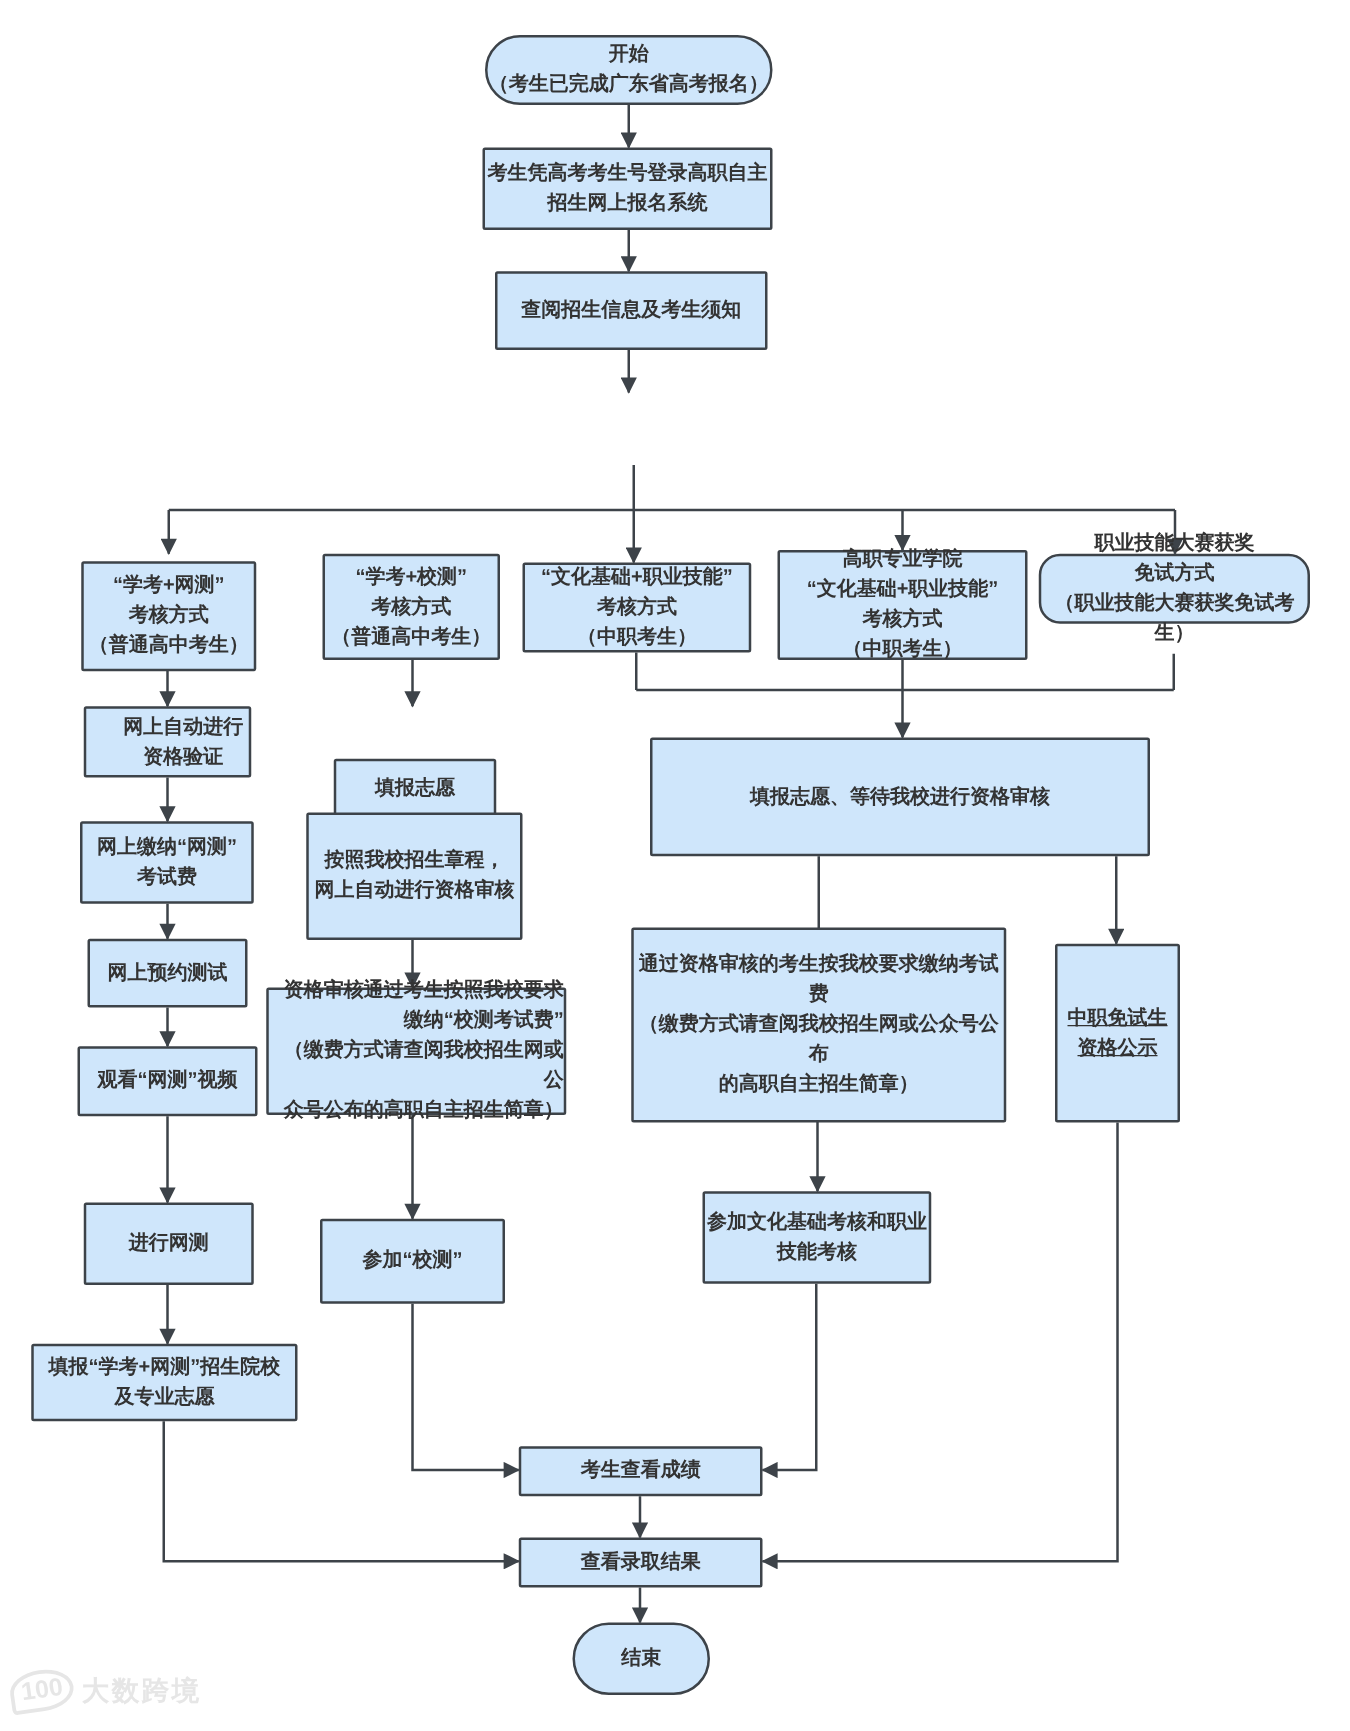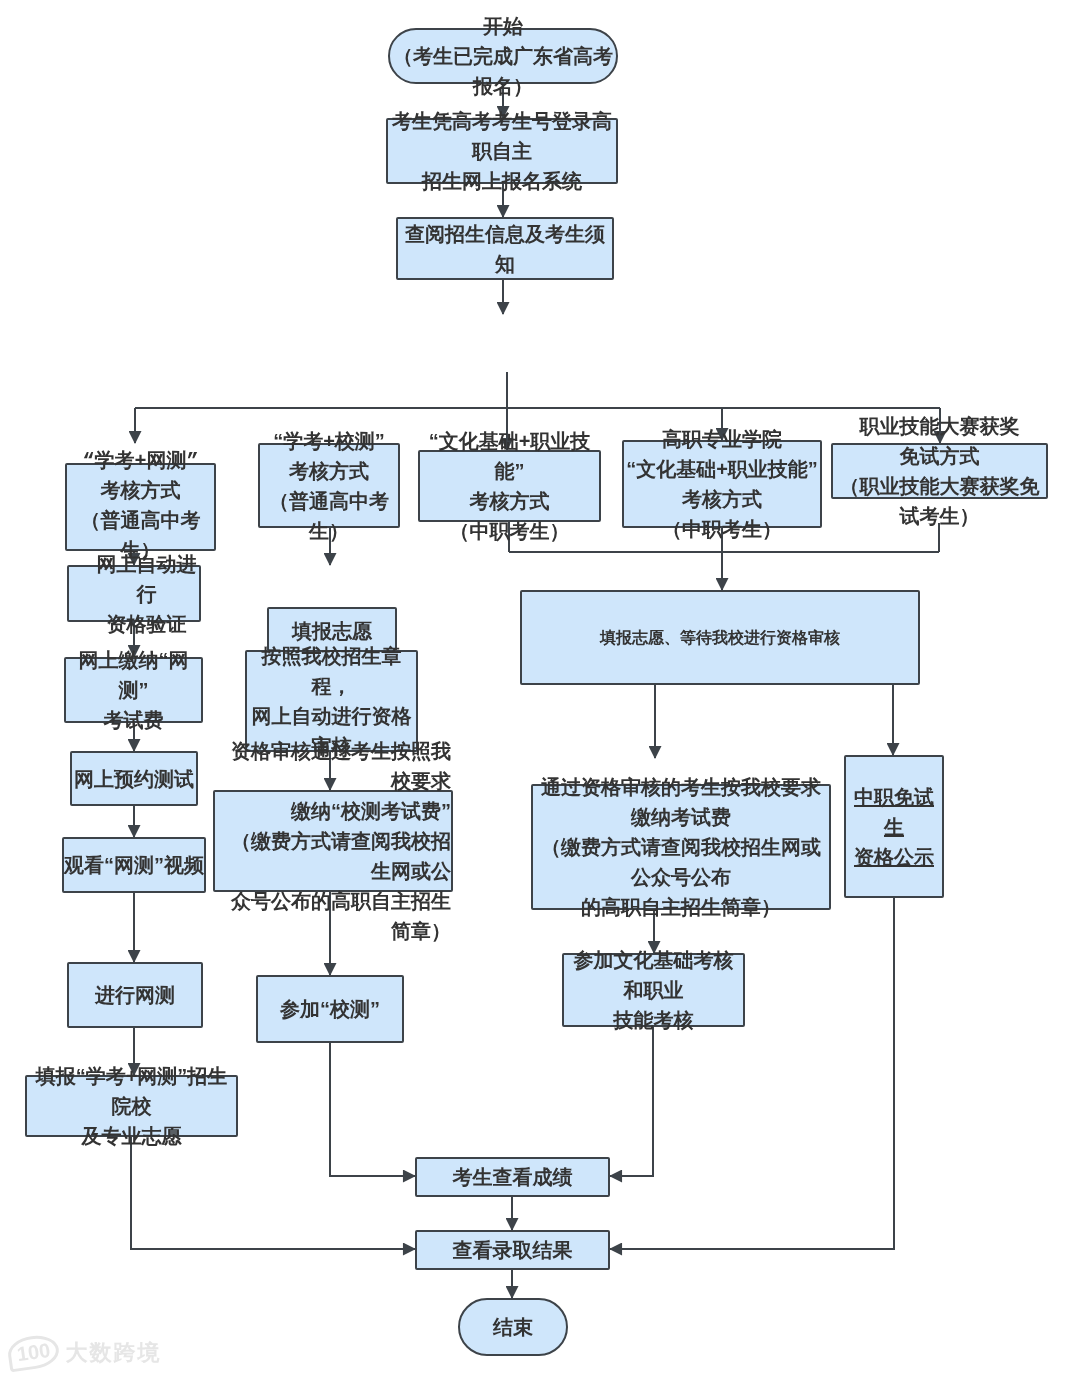--- a/index.html
+++ b/index.html
@@ -12,21 +12,21 @@
   }
   svg.wires{position:absolute;left:0;top:0;width:1080px;height:1385px;pointer-events:none;}
   .edge{stroke:#3d4349;stroke-width:2;fill:none;}
   .node{
     position:absolute;
     box-sizing:border-box;
     background:#cfe6fb;
     border:2px solid #3d4349;
     color:#333333;
     font-weight:bold;
-    font-size:20px;
+    font-size:16px;
     line-height:1.5;
     display:flex;
     align-items:center;
     justify-content:center;
     text-align:center;
     white-space:pre-line;
     border-radius:2px;
   }
   .stadium{border-radius:30px;}
   .watermark{
@@ -98,38 +98,38 @@
 
   <div class="node stadium" style="left:388px;top:28px;width:230px;height:56px;">开始
 （考生已完成广东省高考报名）</div>
 
   <div class="node" style="left:386px;top:118px;width:232px;height:66px;">考生凭高考考生号登录高职自主
 招生网上报名系统</div>
 
   <div class="node" style="left:396px;top:217px;width:218px;height:63px;">查阅招生信息及考生须知</div>
 
 
-  <div class="node" style="left:65px;top:463px;width:151px;height:88px;font-family:Liberation Mono, monospace;">“学考+网测”
+  <div class="node" style="left:65px;top:449px;width:140px;height:88px;">“学考+网测”
 考核方式
 （普通高中考生）</div>
 
   <div class="node" style="left:258px;top:443px;width:142px;height:85px;">“学考+校测”
 考核方式
 （普通高中考生）</div>
 
   <div class="node" style="left:418px;top:450px;width:183px;height:72px;">“文化基础+职业技能”
 考核方式
 （中职考生）</div>
 
   <div class="node" style="left:622px;top:440px;width:200px;height:88px;">高职专业学院
 “文化基础+职业技能”
 考核方式
 （中职考生）</div>
 
-  <div class="node" style="left:831px;top:443px;width:217px;height:56px;">职业技能大赛获奖
+  <div class="node" style="left:831px;top:443px;width:217px;height:56px;border-radius:17px;">职业技能大赛获奖
 免试方式
 （职业技能大赛获奖免试考生）</div>
 
   <div class="node" style="left:67px;top:565px;width:134px;height:57px;padding-left:25px;">网上自动进行
 资格验证</div>
 
   <div class="node" style="left:64px;top:657px;width:139px;height:66px;">网上缴纳“网测”
 考试费</div>
 
   <div class="node" style="left:70px;top:751px;width:128px;height:55px;">网上预约测试</div>
@@ -148,21 +148,21 @@
 
   <div class="node" style="left:213px;top:790px;width:240px;height:102px;text-align:right;">资格审核通过考生按照我校要求
 缴纳“校测考试费”
 （缴费方式请查阅我校招生网或公
 众号公布的高职自主招生简章）</div>
 
   <div class="node" style="left:520px;top:590px;width:400px;height:95px;font-size:16px;">填报志愿、等待我校进行资格审核</div>
 
   <div class="node" style="left:256px;top:975px;width:148px;height:68px;">参加“校测”</div>
 
-  <div class="node" style="left:505px;top:784px;width:300px;height:126px;margin-left:26px;">通过资格审核的考生按我校要求缴纳考试费
+  <div class="node" style="left:505px;top:742px;width:300px;height:156px;">通过资格审核的考生按我校要求缴纳考试费
 （缴费方式请查阅我校招生网或公众号公布
 的高职自主招生简章）</div>
 
   <div class="node" style="left:562px;top:953px;width:183px;height:74px;">参加文化基础考核和职业
 技能考核</div>
 
   <div class="node" style="left:844px;top:755px;width:100px;height:143px;text-decoration:underline;">中职免试生
 资格公示</div>
 
   <div class="node" style="left:415px;top:1157px;width:195px;height:40px;">考生查看成绩</div>

